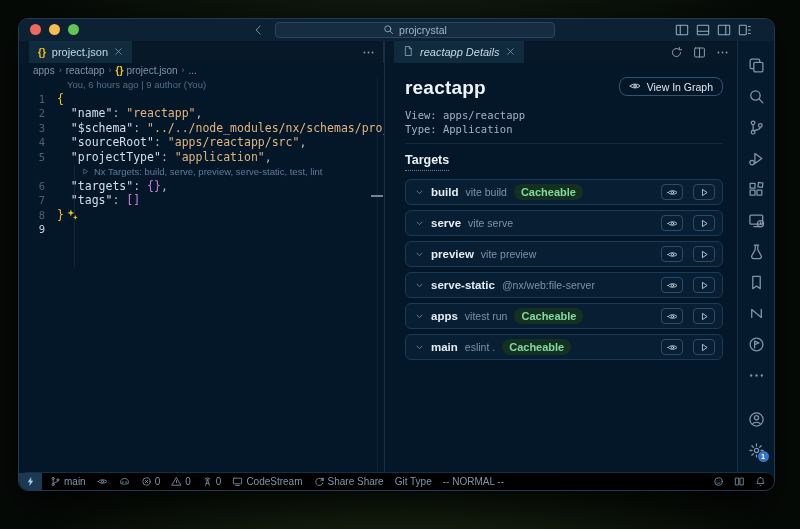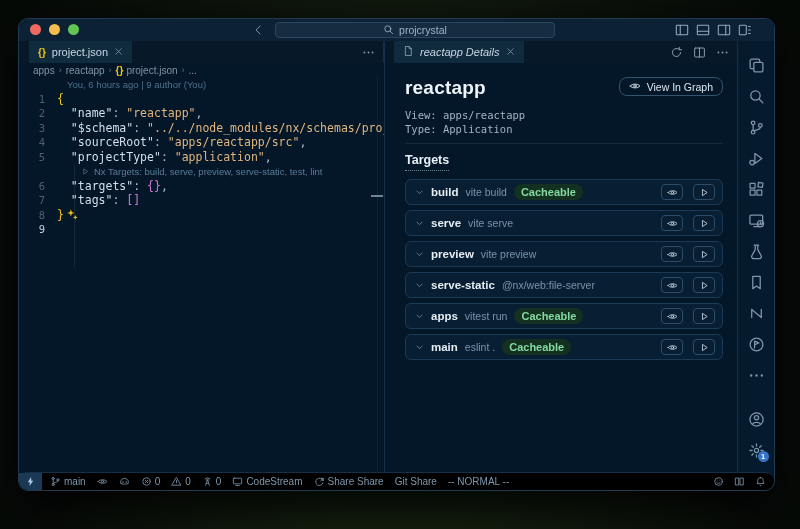--- a/index.html
+++ b/index.html
@@ -636,21 +636,21 @@
           <span style="display: inline-flex;">
             <svg viewBox="0 0 16 16" fill="none" stroke="currentColor" stroke-width="1.2" stroke-linecap="round" stroke-linejoin="round">
               <path d="M12.8 6.7a5.3 5.3 0 1 0 .2 3"></path>
               <path d="M10.4 3.4h3.2v3.2"></path>
               <path d="M13.4 3.6 9.5 7.5"></path>
             </svg>
           </span>
           <span>Share Share</span>
         </span>
         <span class="sb-item">
-          <span>Git Share</span>
+          <span>Git Type</span>
         </span>
         <span class="sb-item">
           <span>-- NORMAL --</span>
         </span>
       </span>
     <span class="sb-right" id="status-right">
         <span class="sb-item">
           <span style="display: inline-flex;">
             <svg viewBox="0 0 16 16" fill="none" stroke="currentColor" stroke-width="1.2" stroke-linecap="round" stroke-linejoin="round">
               <circle cx="8" cy="8" r="5.5"></circle>

